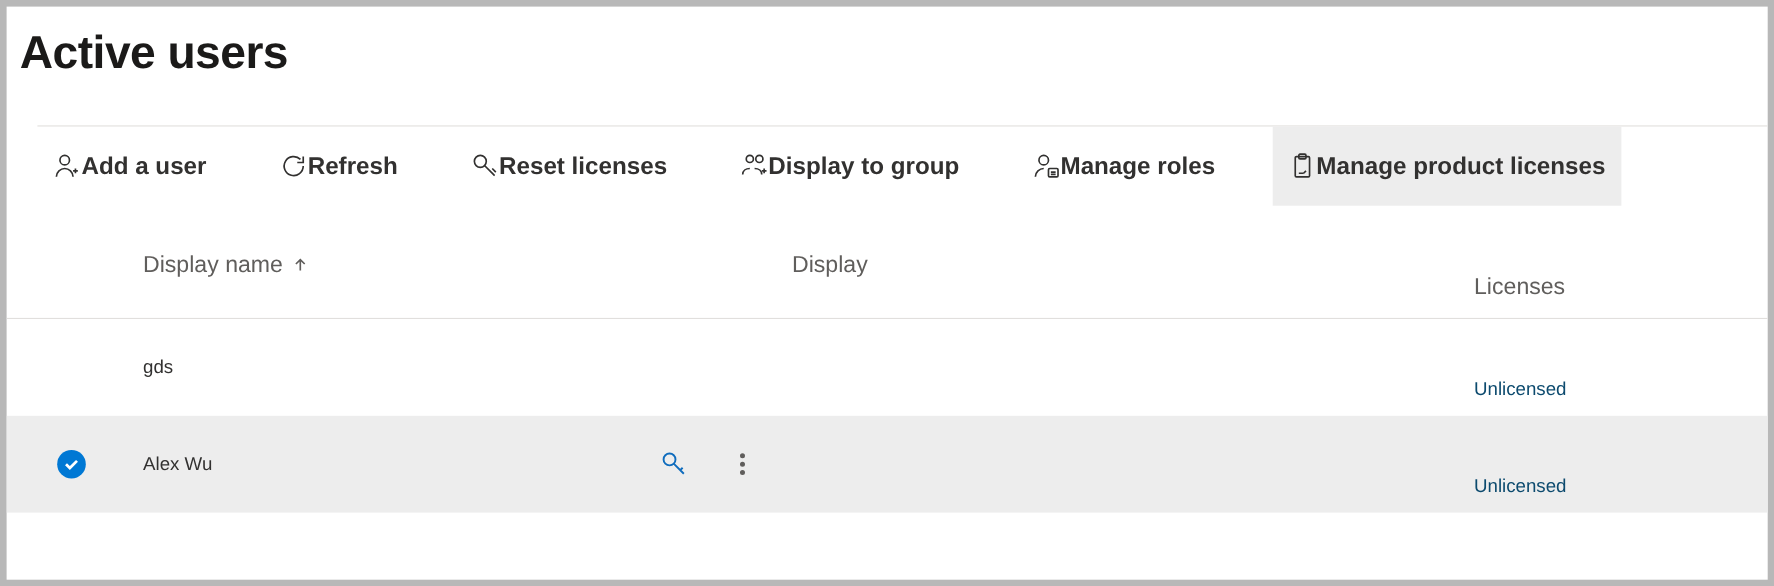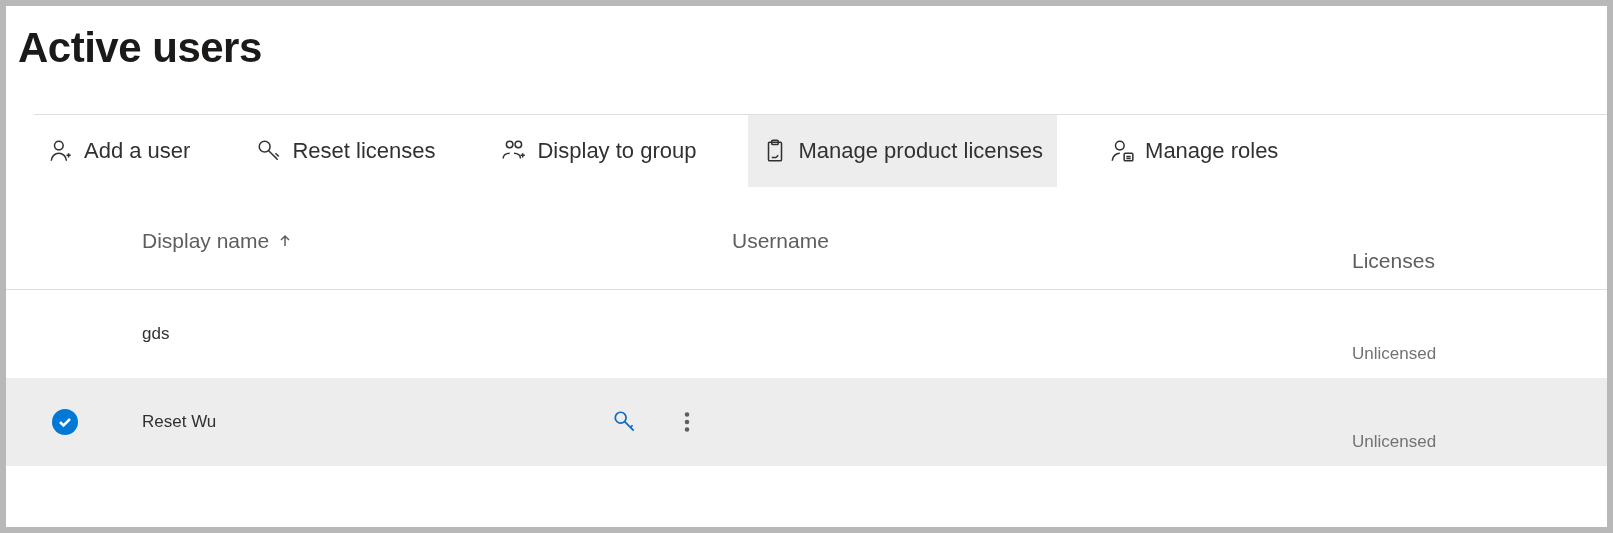--- a/index.html
+++ b/index.html
@@ -36,23 +36,23 @@
     .toolbar {
       display: flex;
       align-items: center;
       padding: 0 0 0 28px;
       gap: 38px;
       height: 72px;
     }
     .toolbar-btn {
       display: inline-flex;
       align-items: center;
-      gap: 10px;
+      gap: 0;
       font-size: 22px;
-      font-weight: 400;
+      font-weight: 700;
       color: #323130;
       cursor: pointer;
       height: 72px;
       padding: 0 14px;
       border: none;
       background: transparent;
       font-family: inherit;
       white-space: nowrap;
     }
     .toolbar-btn.highlight {
@@ -83,21 +83,20 @@
     .col-check {
       width: 96px;
       flex-shrink: 0;
     }
     .col-display {
       width: 590px;
       flex-shrink: 0;
       display: flex;
       align-items: center;
       gap: 8px;
-      margin-left: 12px;
     }
     .col-username {
       width: 620px;
       flex-shrink: 0;
     }
     .col-licenses {
       flex: 1;
       margin-top: 40px;
     }
     .sort-arrow {
@@ -157,21 +156,21 @@
       stroke: #605e5c;
       fill: #605e5c;
     }
     .row-display-text {
       font-weight: 400;
     }
     .table-row.selected .row-display-text {
       font-weight: 400;
     }
     .licenses-text {
-      color: #737373;
+      color: #0c4a6e;
     }
     .table-row:first-of-type .row-display-text {
       font-weight: 400;
     }
     .col-display.header-col .col-label {
       cursor: pointer;
     }
   </style>
 </head>
 <body>
@@ -185,20 +184,29 @@
       <span class="ico">
         <svg viewBox="0 0 24 24">
             <circle cx="10" cy="7" r="4"></circle>
             <path d="M3 21c0-4 3.5-7 7-7s7 3 7 7"></path>
             <path d="M17 16h4M19 14v4"></path>
           </svg>
       </span>
       <span>Add a user</span>
     </button>
 
+    <button class="toolbar-btn">
+      <span class="ico">
+        <svg viewBox="0 0 24 24">
+            <path d="M20 12a8 8 0 1 1-2.34-5.66"></path>
+            <path d="M20 4v5h-5"></path>
+          </svg>
+      </span>
+      <span>Refresh</span>
+    </button>
 
     <button class="toolbar-btn">
       <span class="ico">
         <svg viewBox="0 0 24 24">
             <circle cx="8" cy="8" r="5"></circle>
             <path d="M11.5 11.5L20 20M16 16l3 3M18 14l3 3"></path>
           </svg>
       </span>
       <span>Reset licenses</span>
     </button>
@@ -208,56 +216,56 @@
         <svg viewBox="0 0 24 24">
             <circle cx="8" cy="6" r="3"></circle>
             <circle cx="16" cy="6" r="3"></circle>
             <path d="M2 19c0-3 2.5-5 6-5M12 14c3.5 0 6 2 6 5"></path>
             <path d="M18 16h4M20 14v4"></path>
           </svg>
       </span>
       <span>Display to group</span>
     </button>
 
-    <button class="toolbar-btn highlight">
-      <span class="ico">
-        <svg viewBox="0 0 24 24">
-            <rect x="6" y="4" width="12" height="17" rx="1"></rect>
-            <rect x="9" y="2" width="6" height="4" rx="1"></rect>
-            <path d="M9 18l4 0M13 18l2-2"></path>
-          </svg>
-      </span>
-      <span>Manage product licenses</span>
-    </button>
-
     <button class="toolbar-btn">
       <span class="ico">
         <svg viewBox="0 0 24 24">
             <circle cx="10" cy="7" r="4"></circle>
             <path d="M3 21c0-4 3.5-7 7-7"></path>
             <rect x="14" y="14" width="8" height="7" rx="1"></rect>
             <path d="M16 17h4M16 19h4"></path>
           </svg>
       </span>
       <span>Manage roles</span>
+    </button>
+
+    <button class="toolbar-btn highlight">
+      <span class="ico">
+        <svg viewBox="0 0 24 24">
+            <rect x="6" y="4" width="12" height="17" rx="1"></rect>
+            <rect x="9" y="2" width="6" height="4" rx="1"></rect>
+            <path d="M9 18l4 0M13 18l2-2"></path>
+          </svg>
+      </span>
+      <span>Manage product licenses</span>
     </button>
   </div>
 
   <div class="table-header">
     <div class="col-check"></div>
     <div class="col-display header-col">
       <span class="col-label">Display name</span>
       <span class="sort-arrow">
         <svg viewBox="0 0 16 16" style="width:16px;height:16px;stroke:#605e5c;fill:none;stroke-width:1.5">
             <path d="M8 13V3M4 7l4-4 4 4"></path>
           </svg>
       </span>
     </div>
     <div class="col-username">
-      <span>Username</span>
+      <span>Display</span>
     </div>
     <div class="col-licenses">
       <span>Licenses</span>
     </div>
   </div>
 
   <div class="table-row">
     <div class="col-check"></div>
     <div class="col-display">
       <span class="row-display-text">gds</span>
@@ -272,21 +280,21 @@
 
   <div class="table-row selected">
     <div class="col-check">
       <span class="checkmark">
         <svg viewBox="0 0 16 16">
             <path d="M3 8l3.5 3.5L13 5"></path>
           </svg>
       </span>
     </div>
     <div class="col-display">
-      <span class="row-display-text">Reset Wu</span>
+      <span class="row-display-text">Alex Wu</span>
     </div>
     <div class="col-username" style="display:flex;align-items:center;">
       <span class="row-actions">
         <span class="action-icon">
           <svg viewBox="0 0 24 24">
               <circle cx="8" cy="8" r="5"></circle>
               <path d="M11.5 11.5L20 20M17 17l2-2"></path>
             </svg>
         </span>
         <span class="action-icon more-dots">

